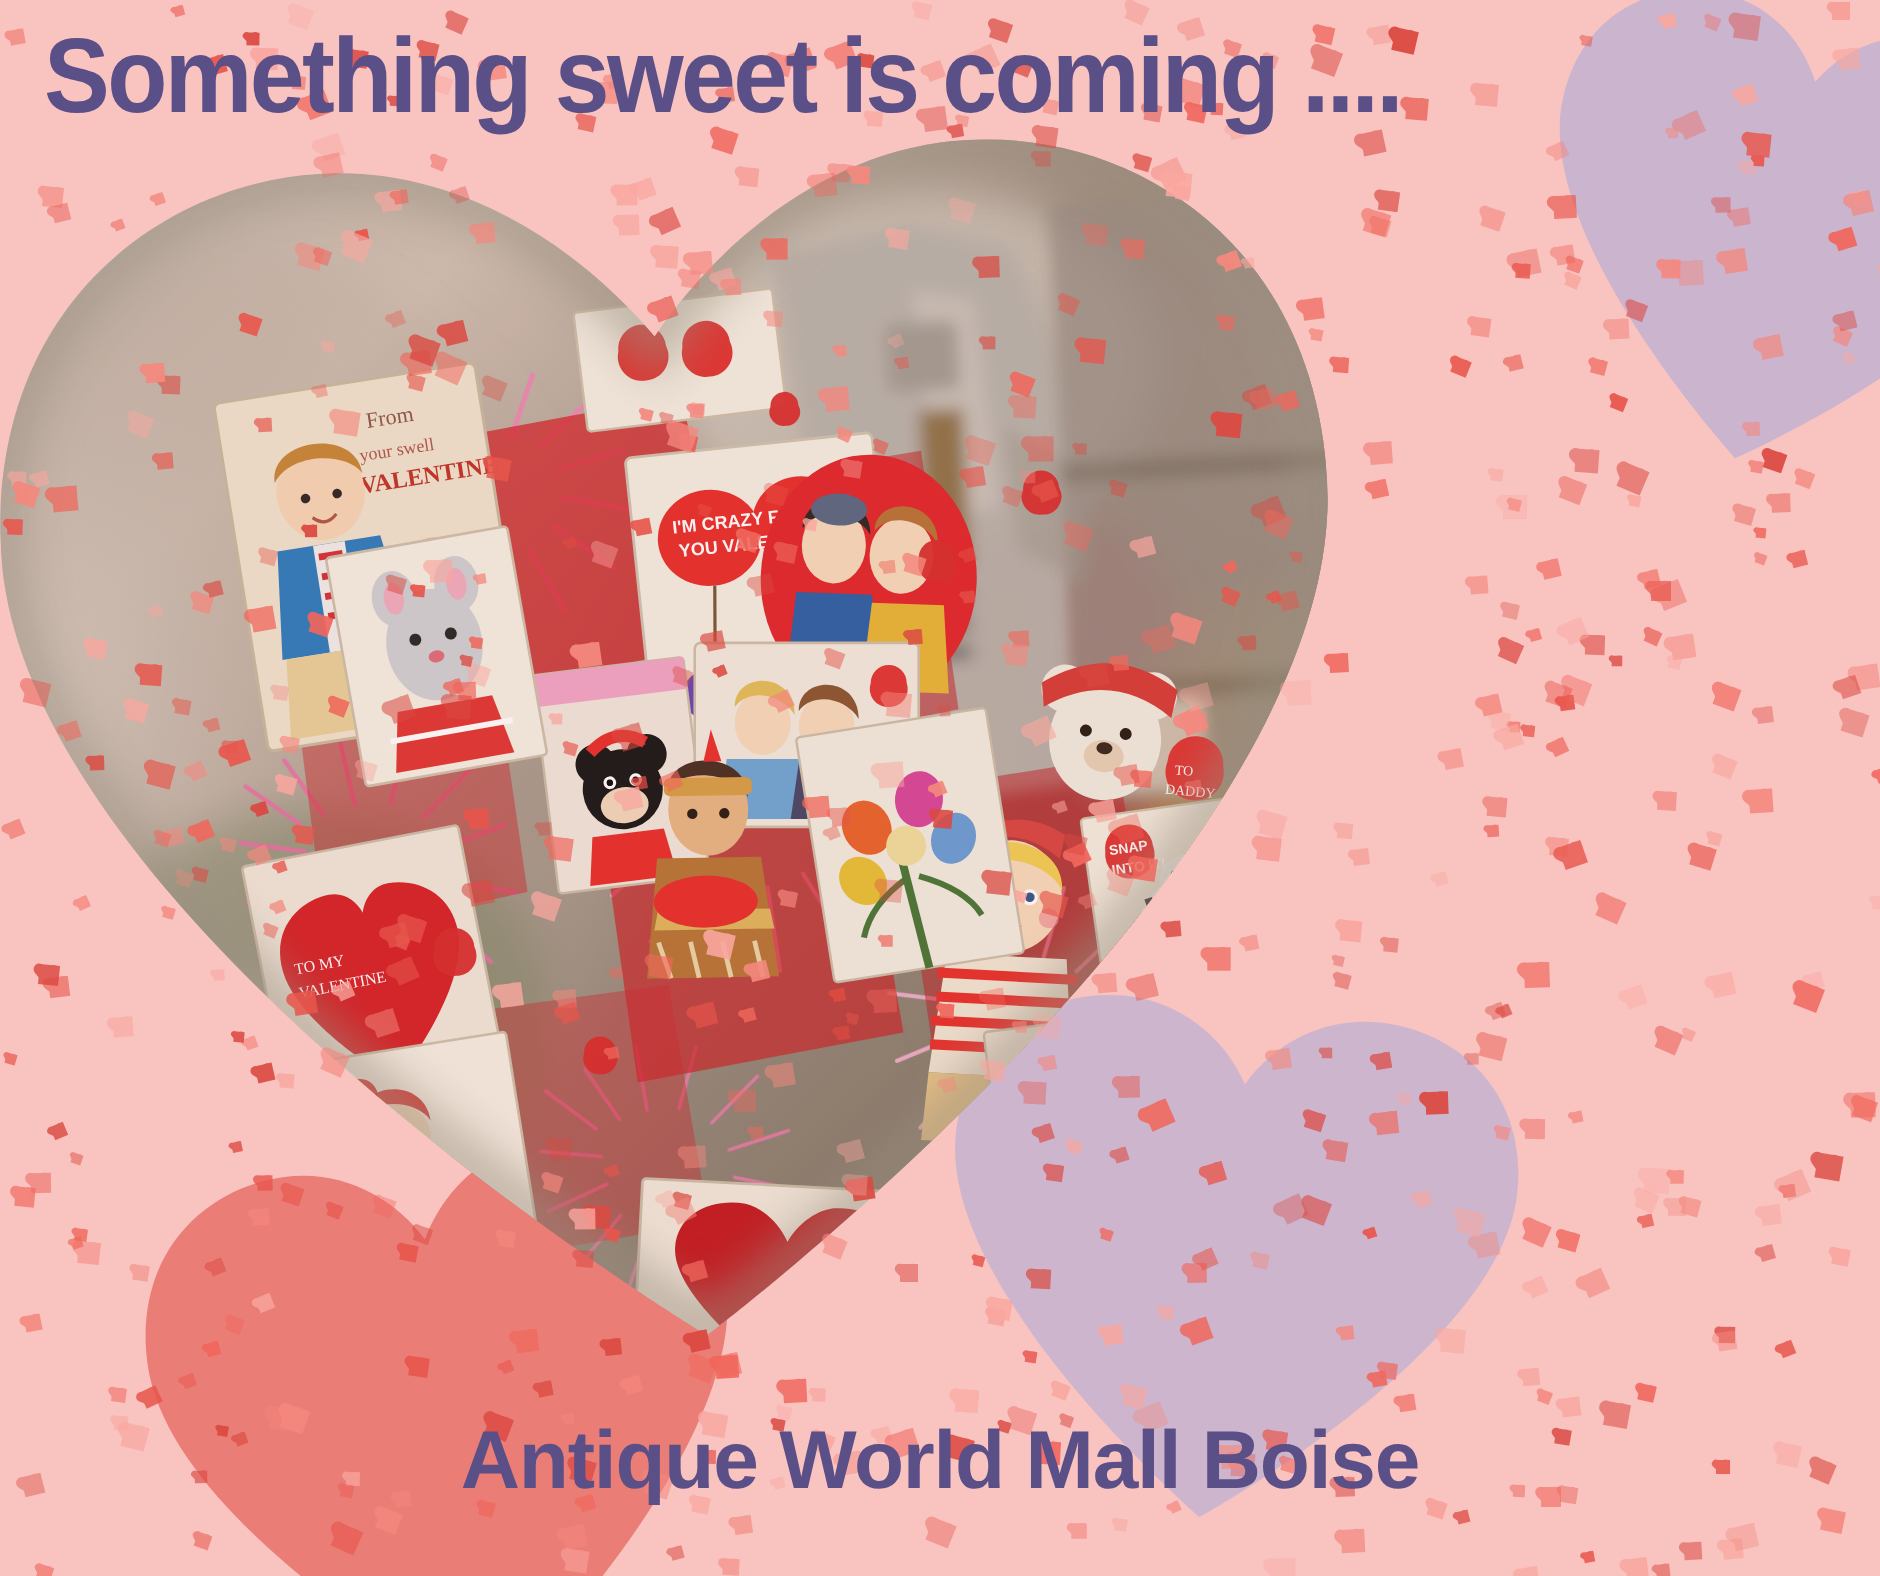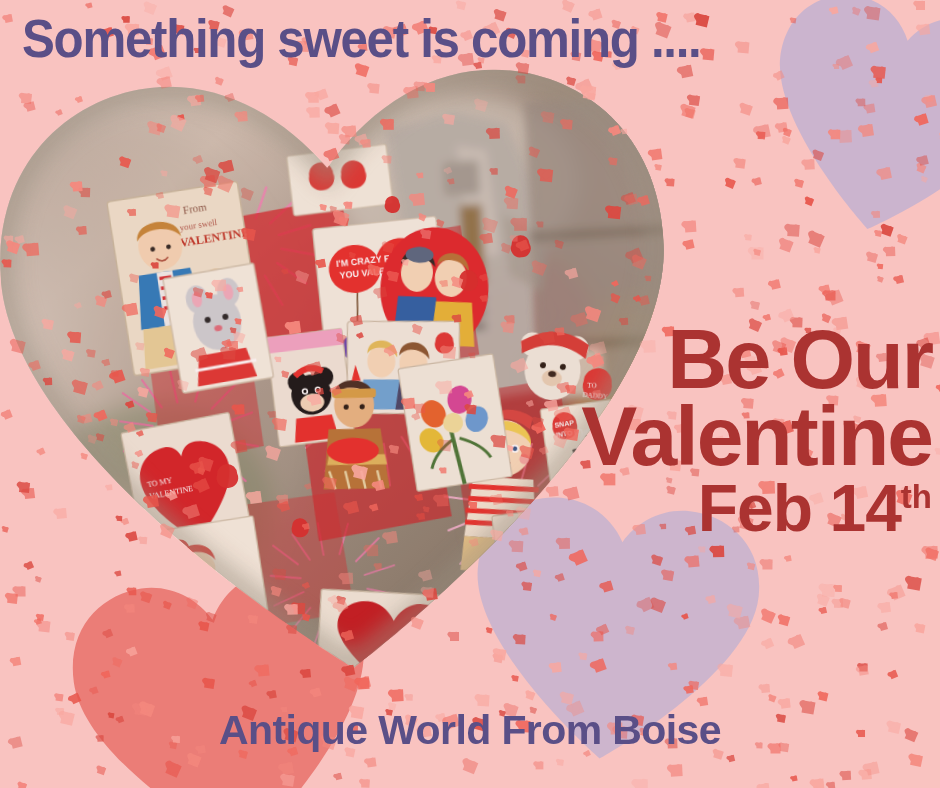--- a/index.html
+++ b/index.html
@@ -1205,21 +1205,16 @@
       <div class="cheart" style="left: 751.418px; top: 300.917px; background: rgb(219, 74, 66); opacity: 0.35; transform: scale(0.83) rotate(13deg);"></div>
       <div class="cheart" style="left: 614.356px; top: 60.6361px; background: rgb(249, 167, 159); opacity: 0.58; transform: scale(0.85) rotate(-13deg);"></div>
       <div class="cheart" style="left: 162.942px; top: 601.303px; background: rgb(232, 86, 76); opacity: 0.69; transform: scale(0.74) rotate(22deg);"></div>
       <div class="cheart" style="left: 894.81px; top: 275.34px; background: rgb(232, 86, 76); opacity: 0.75; transform: scale(0.84) rotate(-14deg);"></div>
       <div class="cheart" style="left: 408.482px; top: 87.5369px; background: rgb(240, 103, 92); opacity: 0.43; transform: scale(1.25) rotate(-6deg);"></div>
       <div class="cheart" style="left: 195.915px; top: 350.129px; background: rgb(219, 74, 66); opacity: 0.54; transform: scale(1.29) rotate(-20deg);"></div>
     </div>
 
   <div id="headline">Something sweet is coming ....</div>
 
-  <div id="tagline">
-    <span class="line1">Be Our</span>
-    <span class="line2">Valentine</span>
-    <span class="line3"><span>Feb 14</span><span class="sup">th</span></span>
-  </div>
-
-  <div id="footer-text">Antique World From Boise</div>
+
+  <div id="footer-text">Antique World Mall Boise</div>
 
 </div>
 
 </body></html>

